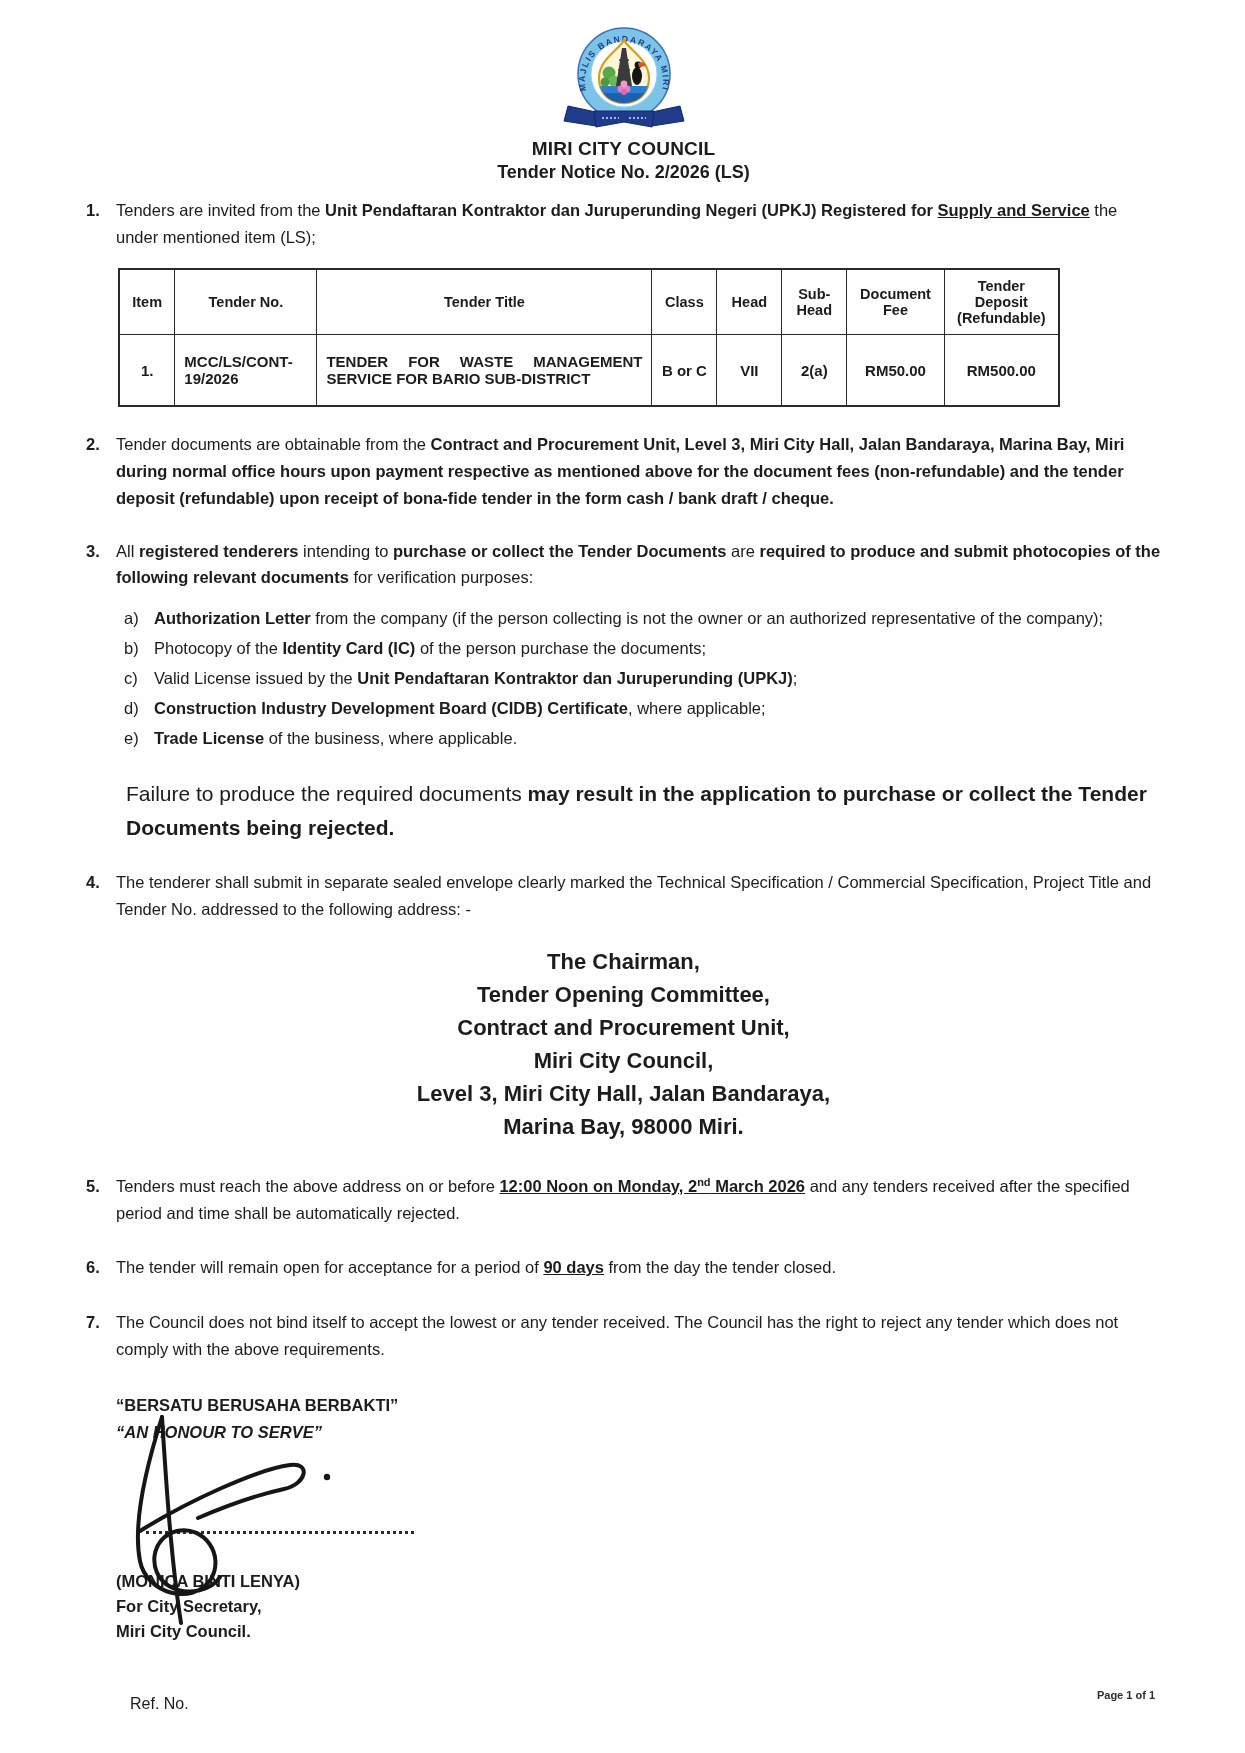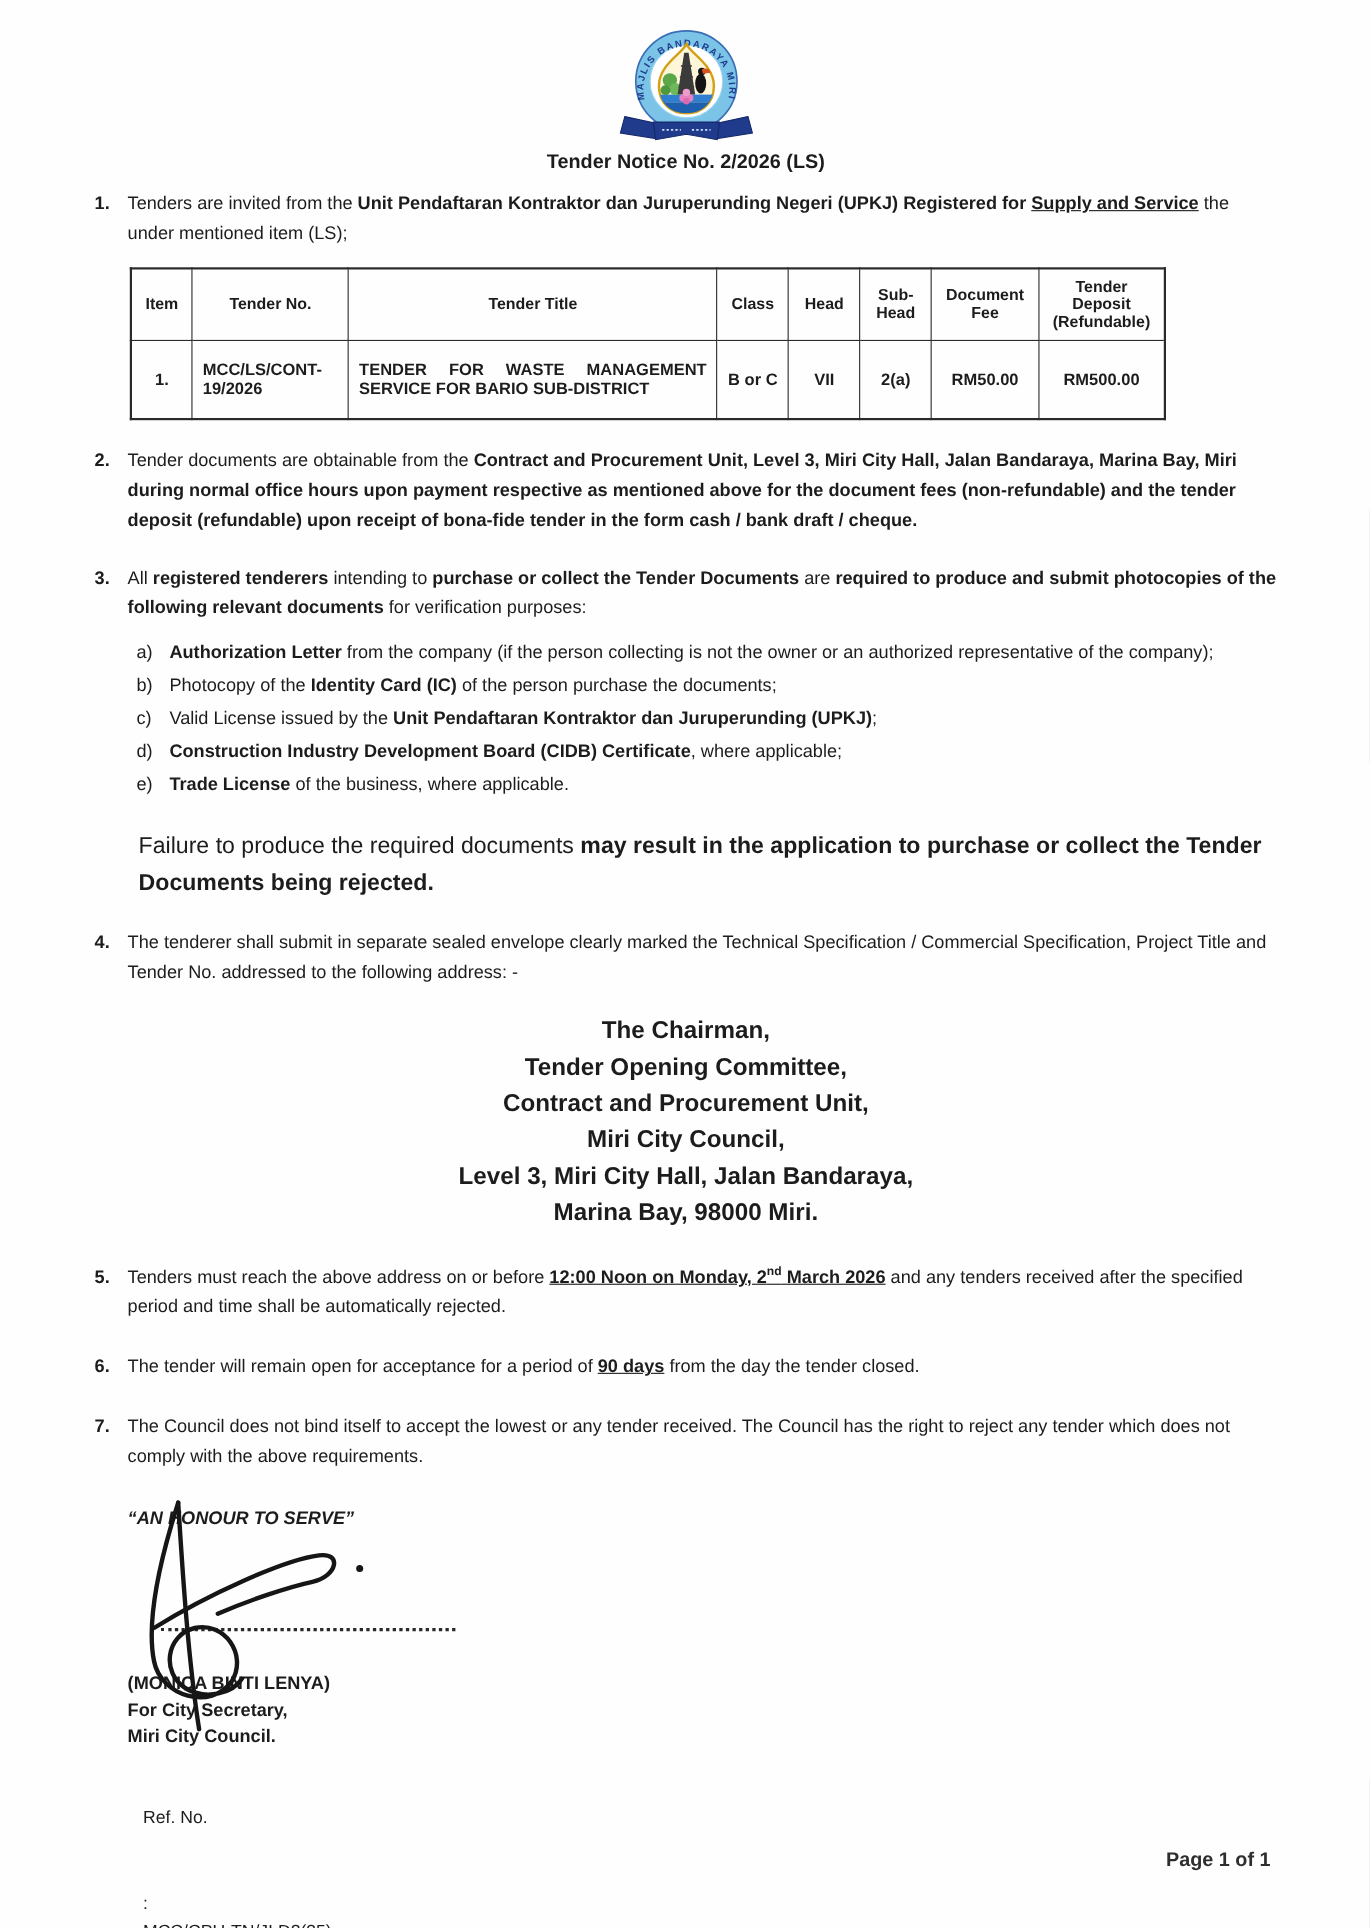--- a/index.html
+++ b/index.html
@@ -56,21 +56,21 @@
   .motto .l2{font-weight:700;font-style:italic;}
   .sig-area{position:relative;margin-left:30px;height:118px;}
   .sig-svg{position:absolute;left:-8px;top:-36px;}
   .dotline{margin:0 0 2px 30px;width:268px;border-bottom:3px dotted #2a2a2a;height:86px;}
   .signatory{margin:6px 0 0 30px;font-size:16.5px;font-weight:700;line-height:1.5;}
   
   .refblock{margin:48px 0 0 44px;font-size:16px;line-height:1.6;}
   .refrow{display:flex;flex-direction:column;}
   .reflabel{flex:0 0 78px;}
   .refcolon{flex:0 0 16px;}
-  .page-footer{position:absolute;right:90px;bottom:52px;font-size:18px;font-weight:600;color:#2e2e2e;}
+  .page-footer{position:absolute;right:90px;bottom:52px;font-size:11px;font-weight:600;color:#2e2e2e;}
 </style>
 </head>
 <body>
 
 <div class="page">
   <div class="content">
 
     <div class="logo-wrap">
       <svg width="200" height="106" viewBox="0 0 200 106">
         <defs>
@@ -112,20 +112,21 @@
         </g>
 
         <path d="M44,80 L72,86 L72,100 L40,95 Z" fill="#203a8c" stroke="#142a6b" stroke-width="1"></path>
         <path d="M156,80 L128,86 L128,100 L160,95 Z" fill="#203a8c" stroke="#142a6b" stroke-width="1"></path>
         <path d="M70,85 L130,85 L128,101 L100,96 L72,101 Z" fill="#203a8c" stroke="#142a6b" stroke-width="1"></path>
         <line x1="78" y1="92" x2="95" y2="92" stroke="#cfe0ff" stroke-width="1.6" stroke-dasharray="2,2"></line>
         <line x1="105" y1="92" x2="122" y2="92" stroke="#cfe0ff" stroke-width="1.6" stroke-dasharray="2,2"></line>
       </svg>
     </div>
 
+    <div class="org-name">MIRI CITY COUNCIL</div>
     <div class="notice-no">Tender Notice No. 2/2026 (LS)</div>
 
     <div class="nitem">
       <span class="num">1.</span>
       <span class="ibody"><span>Tenders are invited from the </span><span class="b">Unit Pendaftaran Kontraktor dan Juruperunding Negeri (UPKJ) Registered for </span><span class="bu">Supply and Service</span><span> the under mentioned item (LS);</span></span>
     </div>
 
     <table class="tender">
       <colgroup>
         <col class="col-item">
@@ -223,20 +224,21 @@
       <span class="num">6.</span>
       <span class="ibody"><span>The tender will remain open for acceptance for a period of </span><span class="bu">90 days</span><span> from the day the tender closed.</span></span>
     </div>
 
     <div class="nitem" style="margin-bottom:10px;">
       <span class="num">7.</span>
       <span class="ibody">The Council does not bind itself to accept the lowest or any tender received. The Council has the right to reject any tender which does not comply with the above requirements.</span>
     </div>
 
     <div class="motto">
+      <div class="l1">“BERSATU BERUSAHA BERBAKTI”</div>
       <div class="l2">“AN HONOUR TO SERVE”</div>
     </div>
 
     <div class="sig-area">
       <svg class="sig-svg" width="250" height="220" viewBox="0 0 250 220">
         <g stroke="#161616" stroke-width="4" fill="none" stroke-linecap="round">
           <path d="M 54,8 C 40,52 24,112 32,152 C 38,184 84,198 103,170 C 117,146 96,116 69,122 C 43,128 38,163 61,177 C 80,188 104,181 112,168"></path>
           <path d="M 54,8 C 58,72 63,150 73,214"></path>
           <path d="M 32,122 C 80,92 150,60 182,56 C 203,53 199,75 176,80 C 153,85 118,97 90,109"></path>
         </g>

